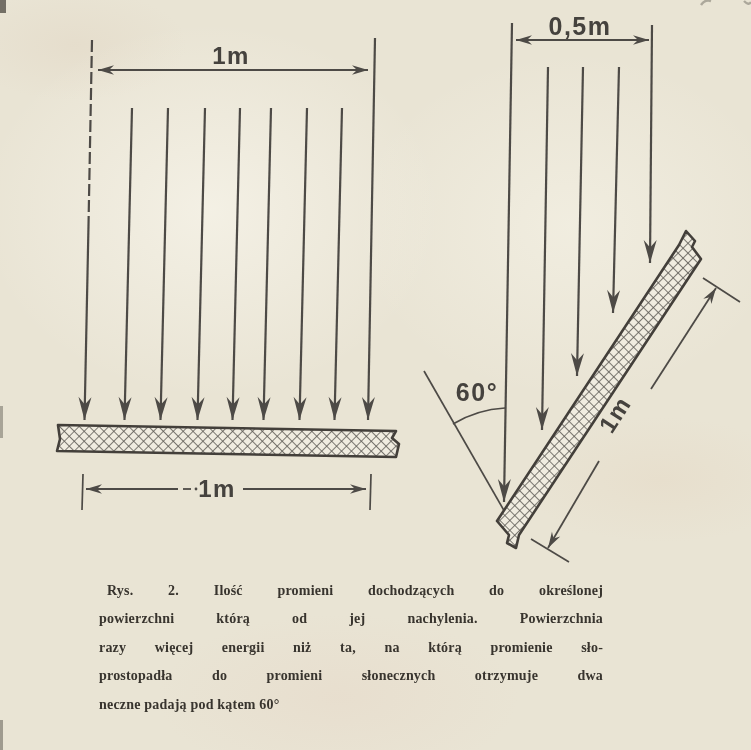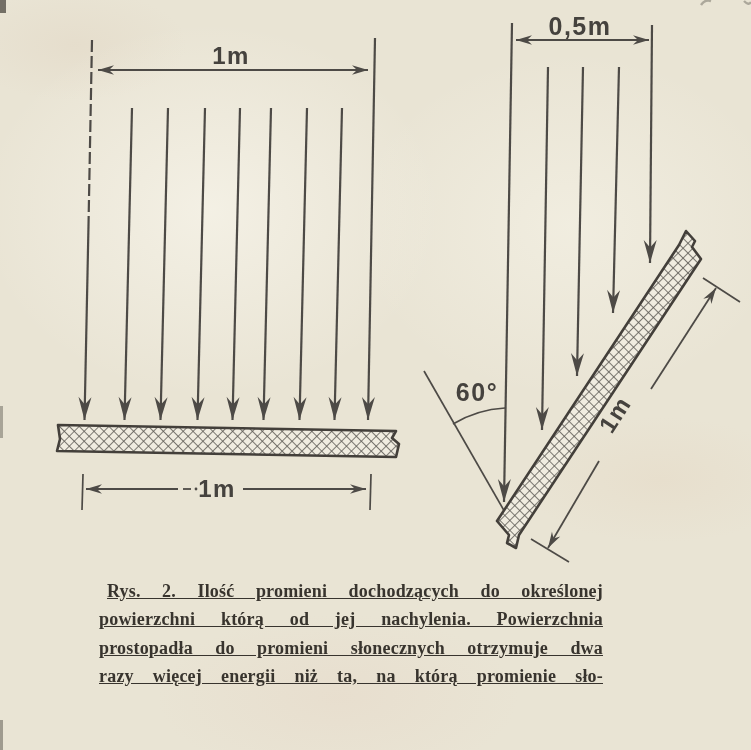--- a/index.html
+++ b/index.html
@@ -18,22 +18,22 @@
   .ink{stroke:#4d4a46;fill:none;}
   .ray{stroke-width:2.2;}
   .dim{stroke-width:1.8;}
   .thin{stroke-width:1.7;}
   .surface{fill:url(#hatch);stroke:#433f3a;stroke-width:2.6;stroke-linejoin:round;}
   .dimlabel{font-family:"Liberation Sans",sans-serif;font-weight:700;fill:#45423e;letter-spacing:1.5px;}
   .fs24{font-size:24px;} .fs25{font-size:25px;}
   .artifact{fill:#56524a;stroke:none;}
   .caption{
     position:absolute;left:99px;top:577px;width:504px;
-    font-family:"Liberation Serif",serif;font-weight:700;font-size:18px;
-    color:#38342e;letter-spacing:.2px;text-decoration:underline;
+    font-family:"Liberation Serif",serif;font-weight:700;font-size:14px;
+    color:#38342e;letter-spacing:.2px;
   }
   .cap-line{height:28.4px;line-height:28.4px;overflow:hidden;}
   .cap-just{text-align:justify;text-align-last:justify;}
   .cap-indent{text-indent:8px;}
 </style>
 </head>
 <body>
 
 <div class="page">
 
@@ -121,18 +121,19 @@
       <rect class="artifact" x="0" y="0" width="6" height="13"></rect>
       <rect class="artifact" x="0" y="406" width="3" height="32" opacity="0.55"></rect>
       <path d="M701,5 q4,-6 10,-4" stroke="#6b675f" stroke-width="2.4" fill="none" opacity="0.6"></path>
       <path d="M744,1 q5,5 7,1" stroke="#6b675f" stroke-width="2.4" fill="none" opacity="0.6"></path>
     </g>
   </svg>
 
   <div class="caption">
     <div class="cap-line cap-just cap-indent">Rys. 2. Ilość promieni dochodzących do określonej</div>
     <div class="cap-line cap-just">powierzchni którą od jej nachylenia. Powierzchnia</div>
+    <div class="cap-line cap-just">razy więcej energii niż ta, na którą promienie sło-</div>
     <div class="cap-line cap-just">prostopadła do promieni słonecznych otrzymuje dwa</div>
-    <div class="cap-line cap-just">razy więcej energii niż ta, na którą promienie sło-</div>
+    <div class="cap-line">neczne padają pod kątem 60°</div>
   </div>
 
   <div style="position:absolute;left:0;top:720px;width:3px;height:30px;background:#55514a;opacity:.5;"></div>
 </div>
 
 </body></html>

